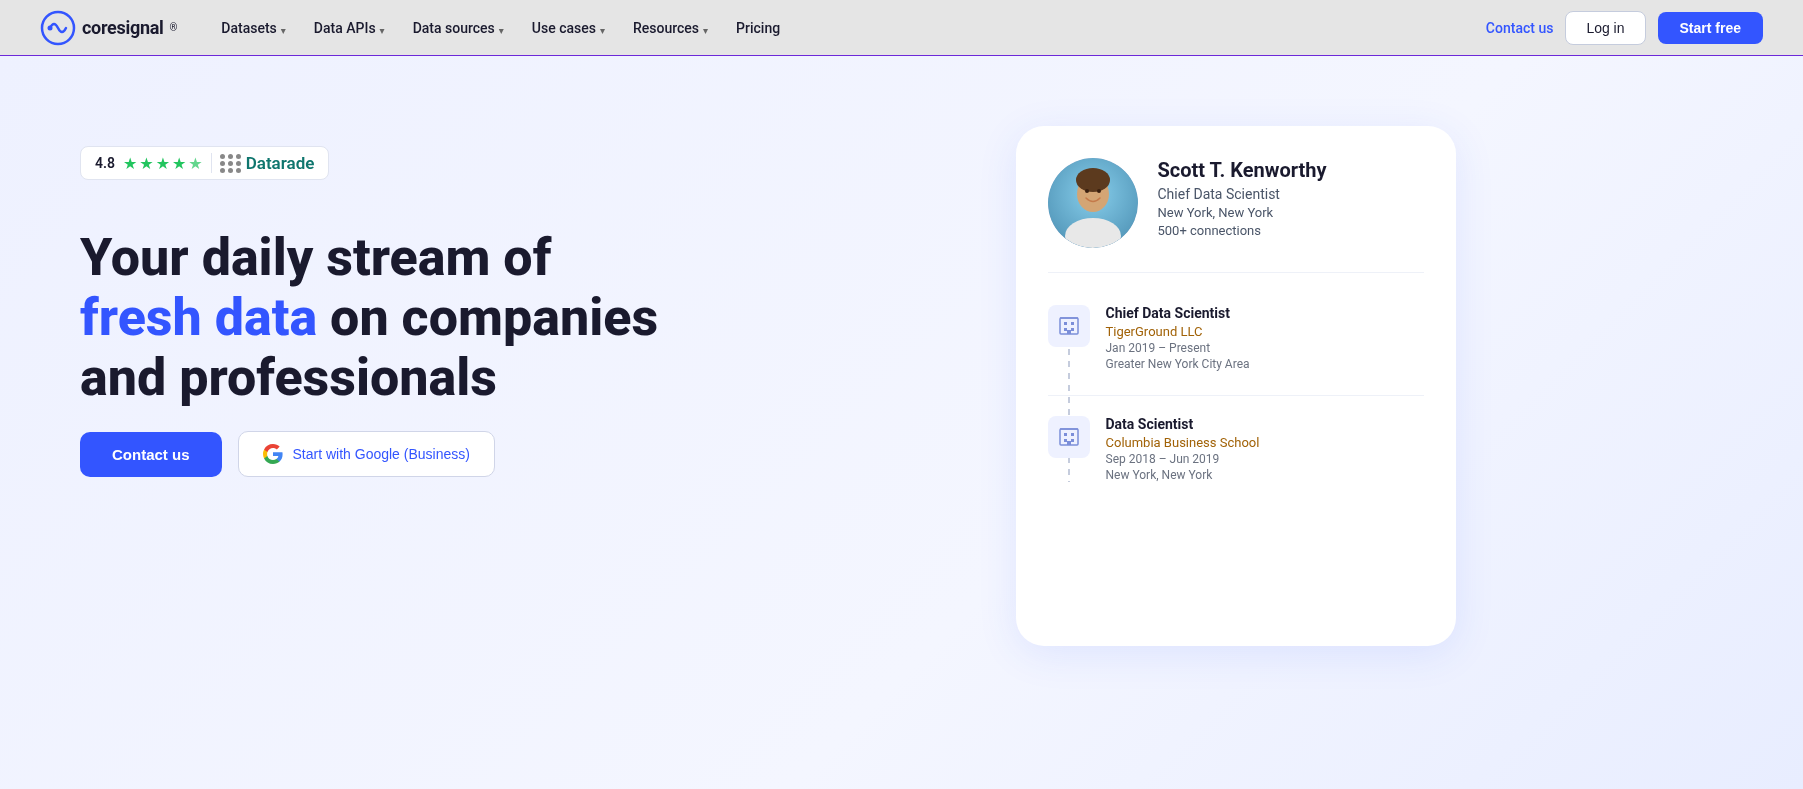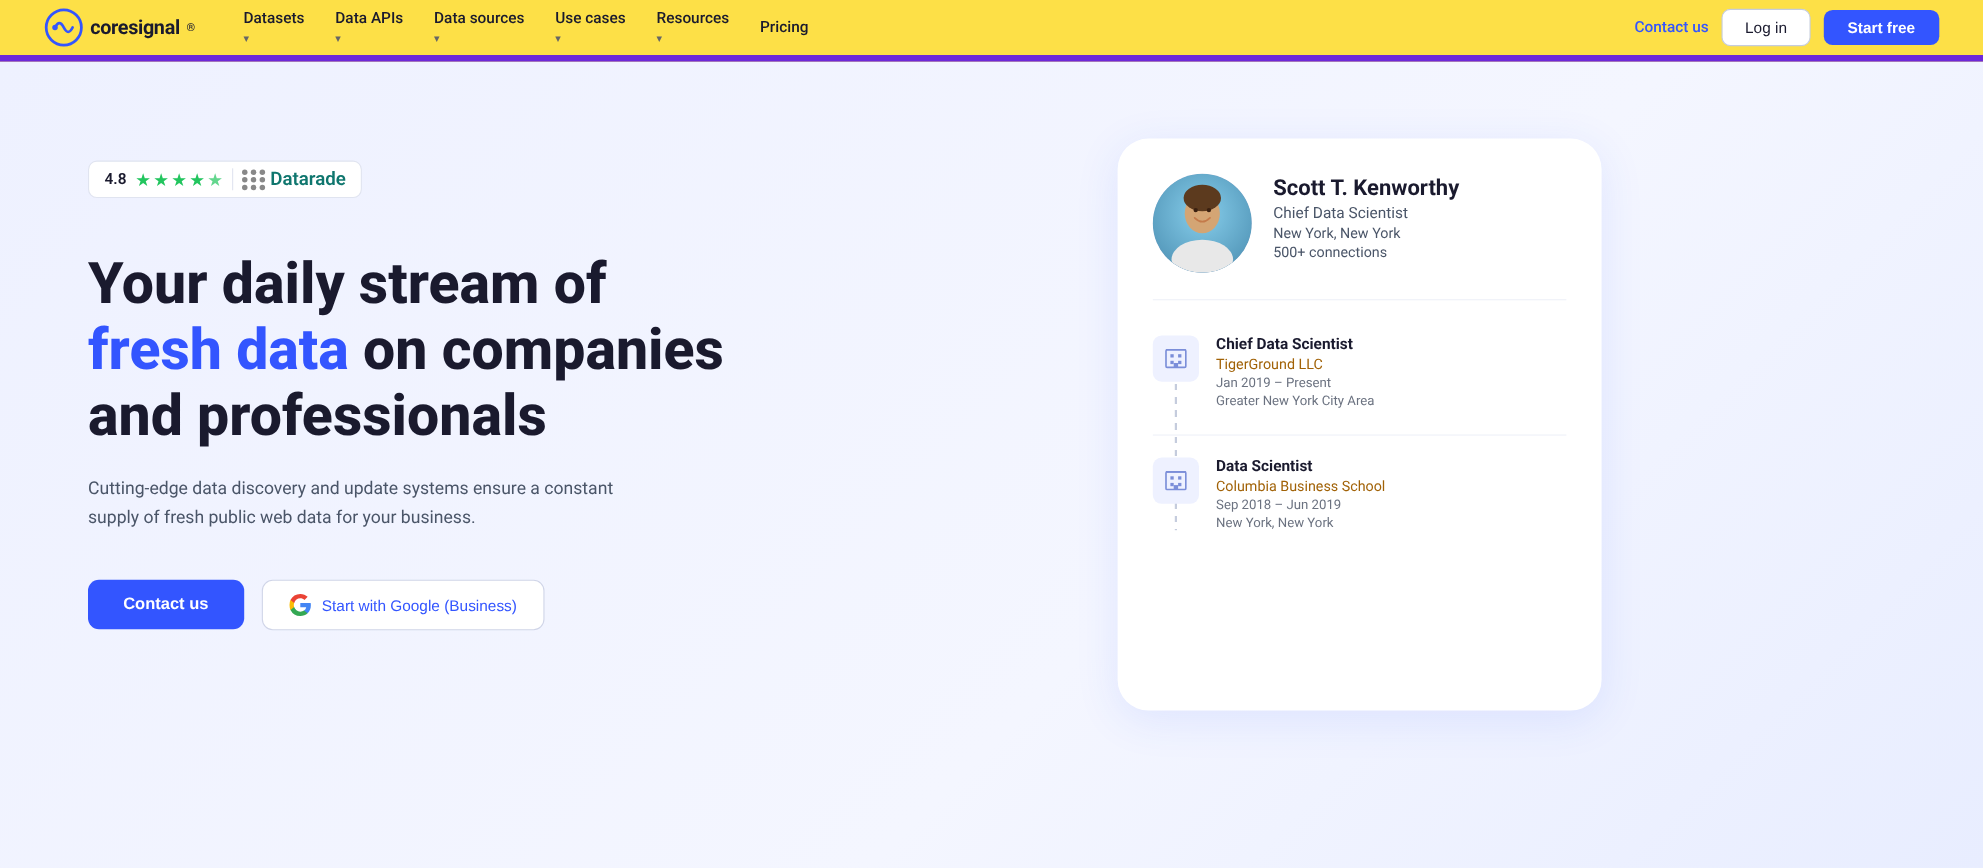--- a/index.html
+++ b/index.html
@@ -7,24 +7,24 @@
       font-family: -apple-system, BlinkMacSystemFont, 'Segoe UI', Roboto, sans-serif;
       background: #f0f3ff;
       min-height: 789px;
       overflow-x: hidden;
     }
 
     
     .navbar {
       display: flex;
       align-items: center;
-      background: #fde047;
+      background: #e5e5e5;
       padding: 0 40px;
       height: 56px;
-      border-bottom: 6px solid #6d28d9;
+      border-bottom: 1px solid #6d28d9;
       position: sticky;
       top: 0;
       z-index: 100;
       gap: 8px;
     }
     .logo-area {
       display: flex;
       align-items: center;
       gap: 6px;
       margin-right: 24px;
@@ -46,30 +46,29 @@
       color: #1a1a2e;
     }
     .nav-links {
       display: flex;
       align-items: center;
       gap: 4px;
       flex: 1;
     }
     .nav-item {
       display: flex;
-      align-items: flex-start;
+      align-items: flex-end;
       gap: 4px;
       padding: 8px 12px;
       font-size: 14px;
       color: #1a1a2e;
       cursor: pointer;
       border-radius: 6px;
       white-space: nowrap;
       font-weight: 500;
-      flex-direction: column;
     }
     .nav-chevron {
       font-size: 10px;
       color: #666;
     }
     .nav-pricing {
       font-size: 14px;
       color: #1a1a2e;
       padding: 8px 12px;
       cursor: pointer;
@@ -421,21 +420,20 @@
         </div>
         <span class="datarade-text">Datarade</span>
       </div>
     </div>
 
     
     <h1 class="hero-title">
       <span>Your daily stream of </span><span class="hero-title-accent">fresh data</span><span> on companies and professionals</span>
     </h1>
 
-    <p class="hero-subtitle">Cutting-edge data discovery and update systems ensure a constant supply of fresh public web data for your business.</p>
 
     
     <div class="hero-buttons">
       <button class="btn-contact">Contact us</button>
       <button class="btn-google">
 
         <svg width="20" height="20" viewBox="0 0 20 20">
           <path d="M19.6 10.23c0-.68-.06-1.36-.18-2H10v3.79h5.39a4.6 4.6 0 01-2 3.02v2.5h3.24c1.9-1.74 2.97-4.32 2.97-7.31z" fill="#4285F4"></path>
           <path d="M10 20c2.7 0 4.96-.89 6.62-2.42l-3.24-2.5c-.9.6-2.05.96-3.38.96-2.6 0-4.8-1.75-5.59-4.11H1.07v2.58A9.99 9.99 0 0010 20z" fill="#34A853"></path>
           <path d="M4.41 11.93A5.98 5.98 0 014.1 10c0-.67.12-1.32.31-1.93V5.49H1.07A9.99 9.99 0 000 10c0 1.61.38 3.13 1.07 4.51l3.34-2.58z" fill="#FBBC04"></path>

